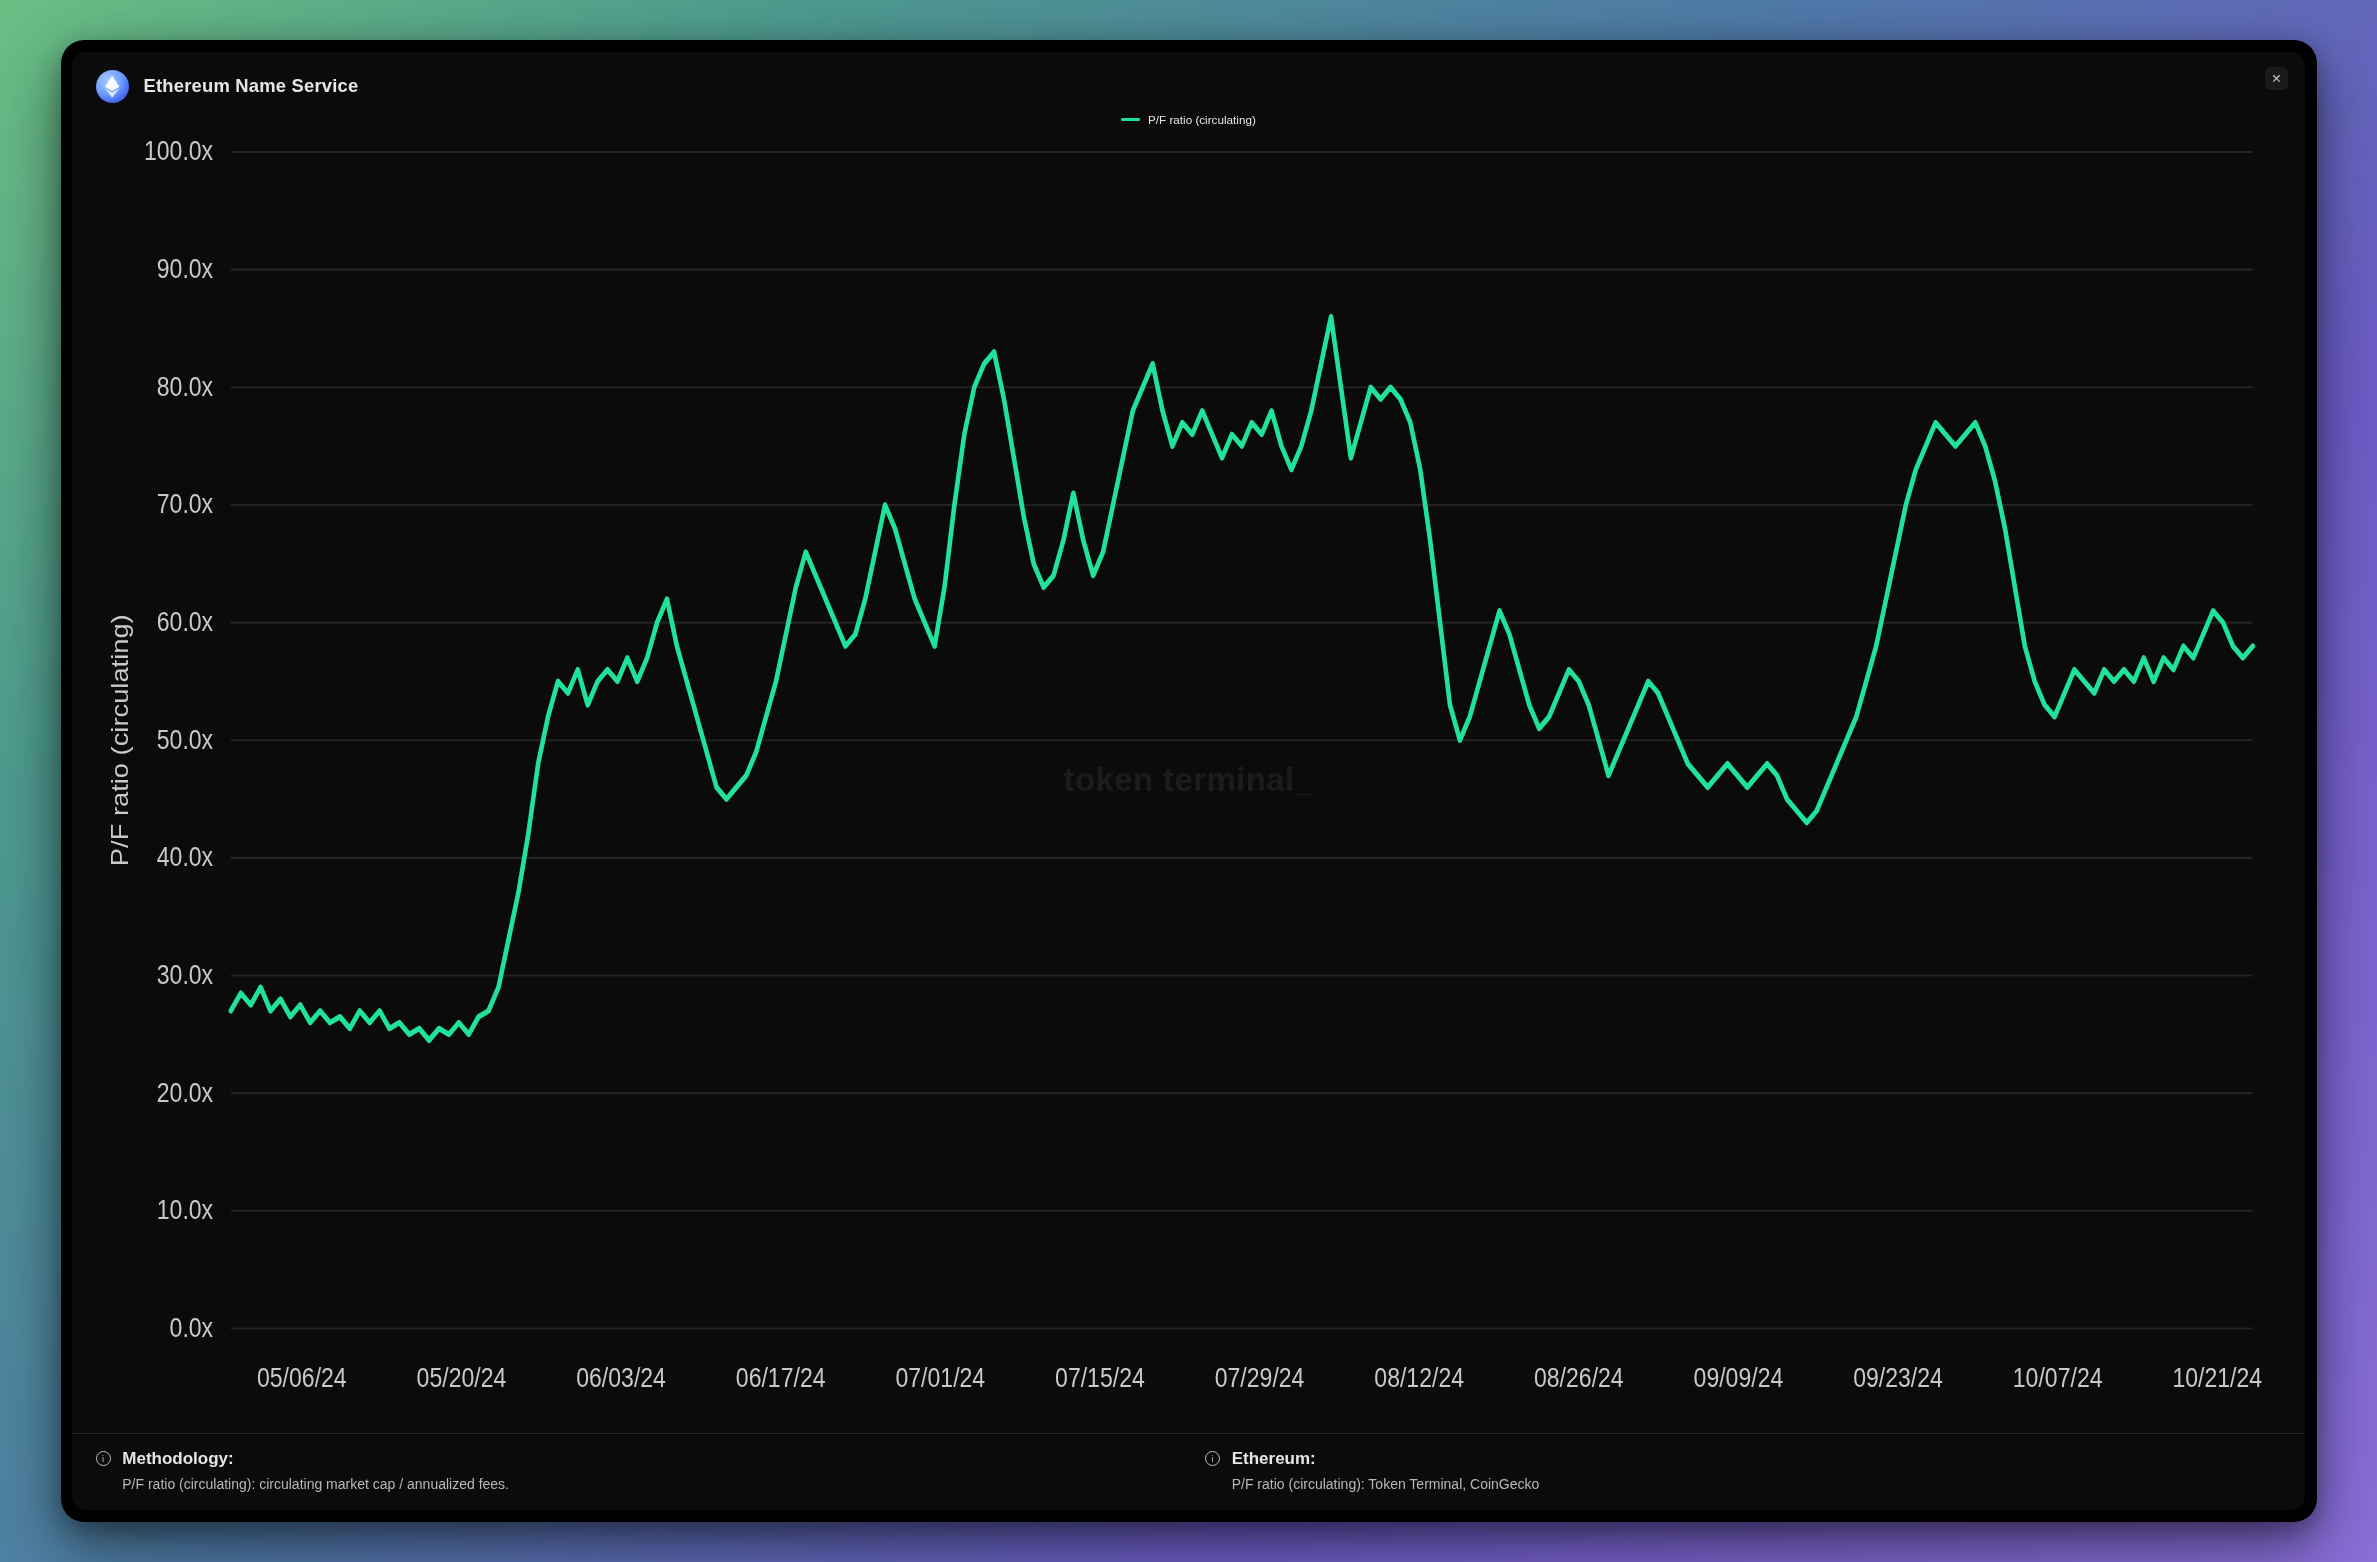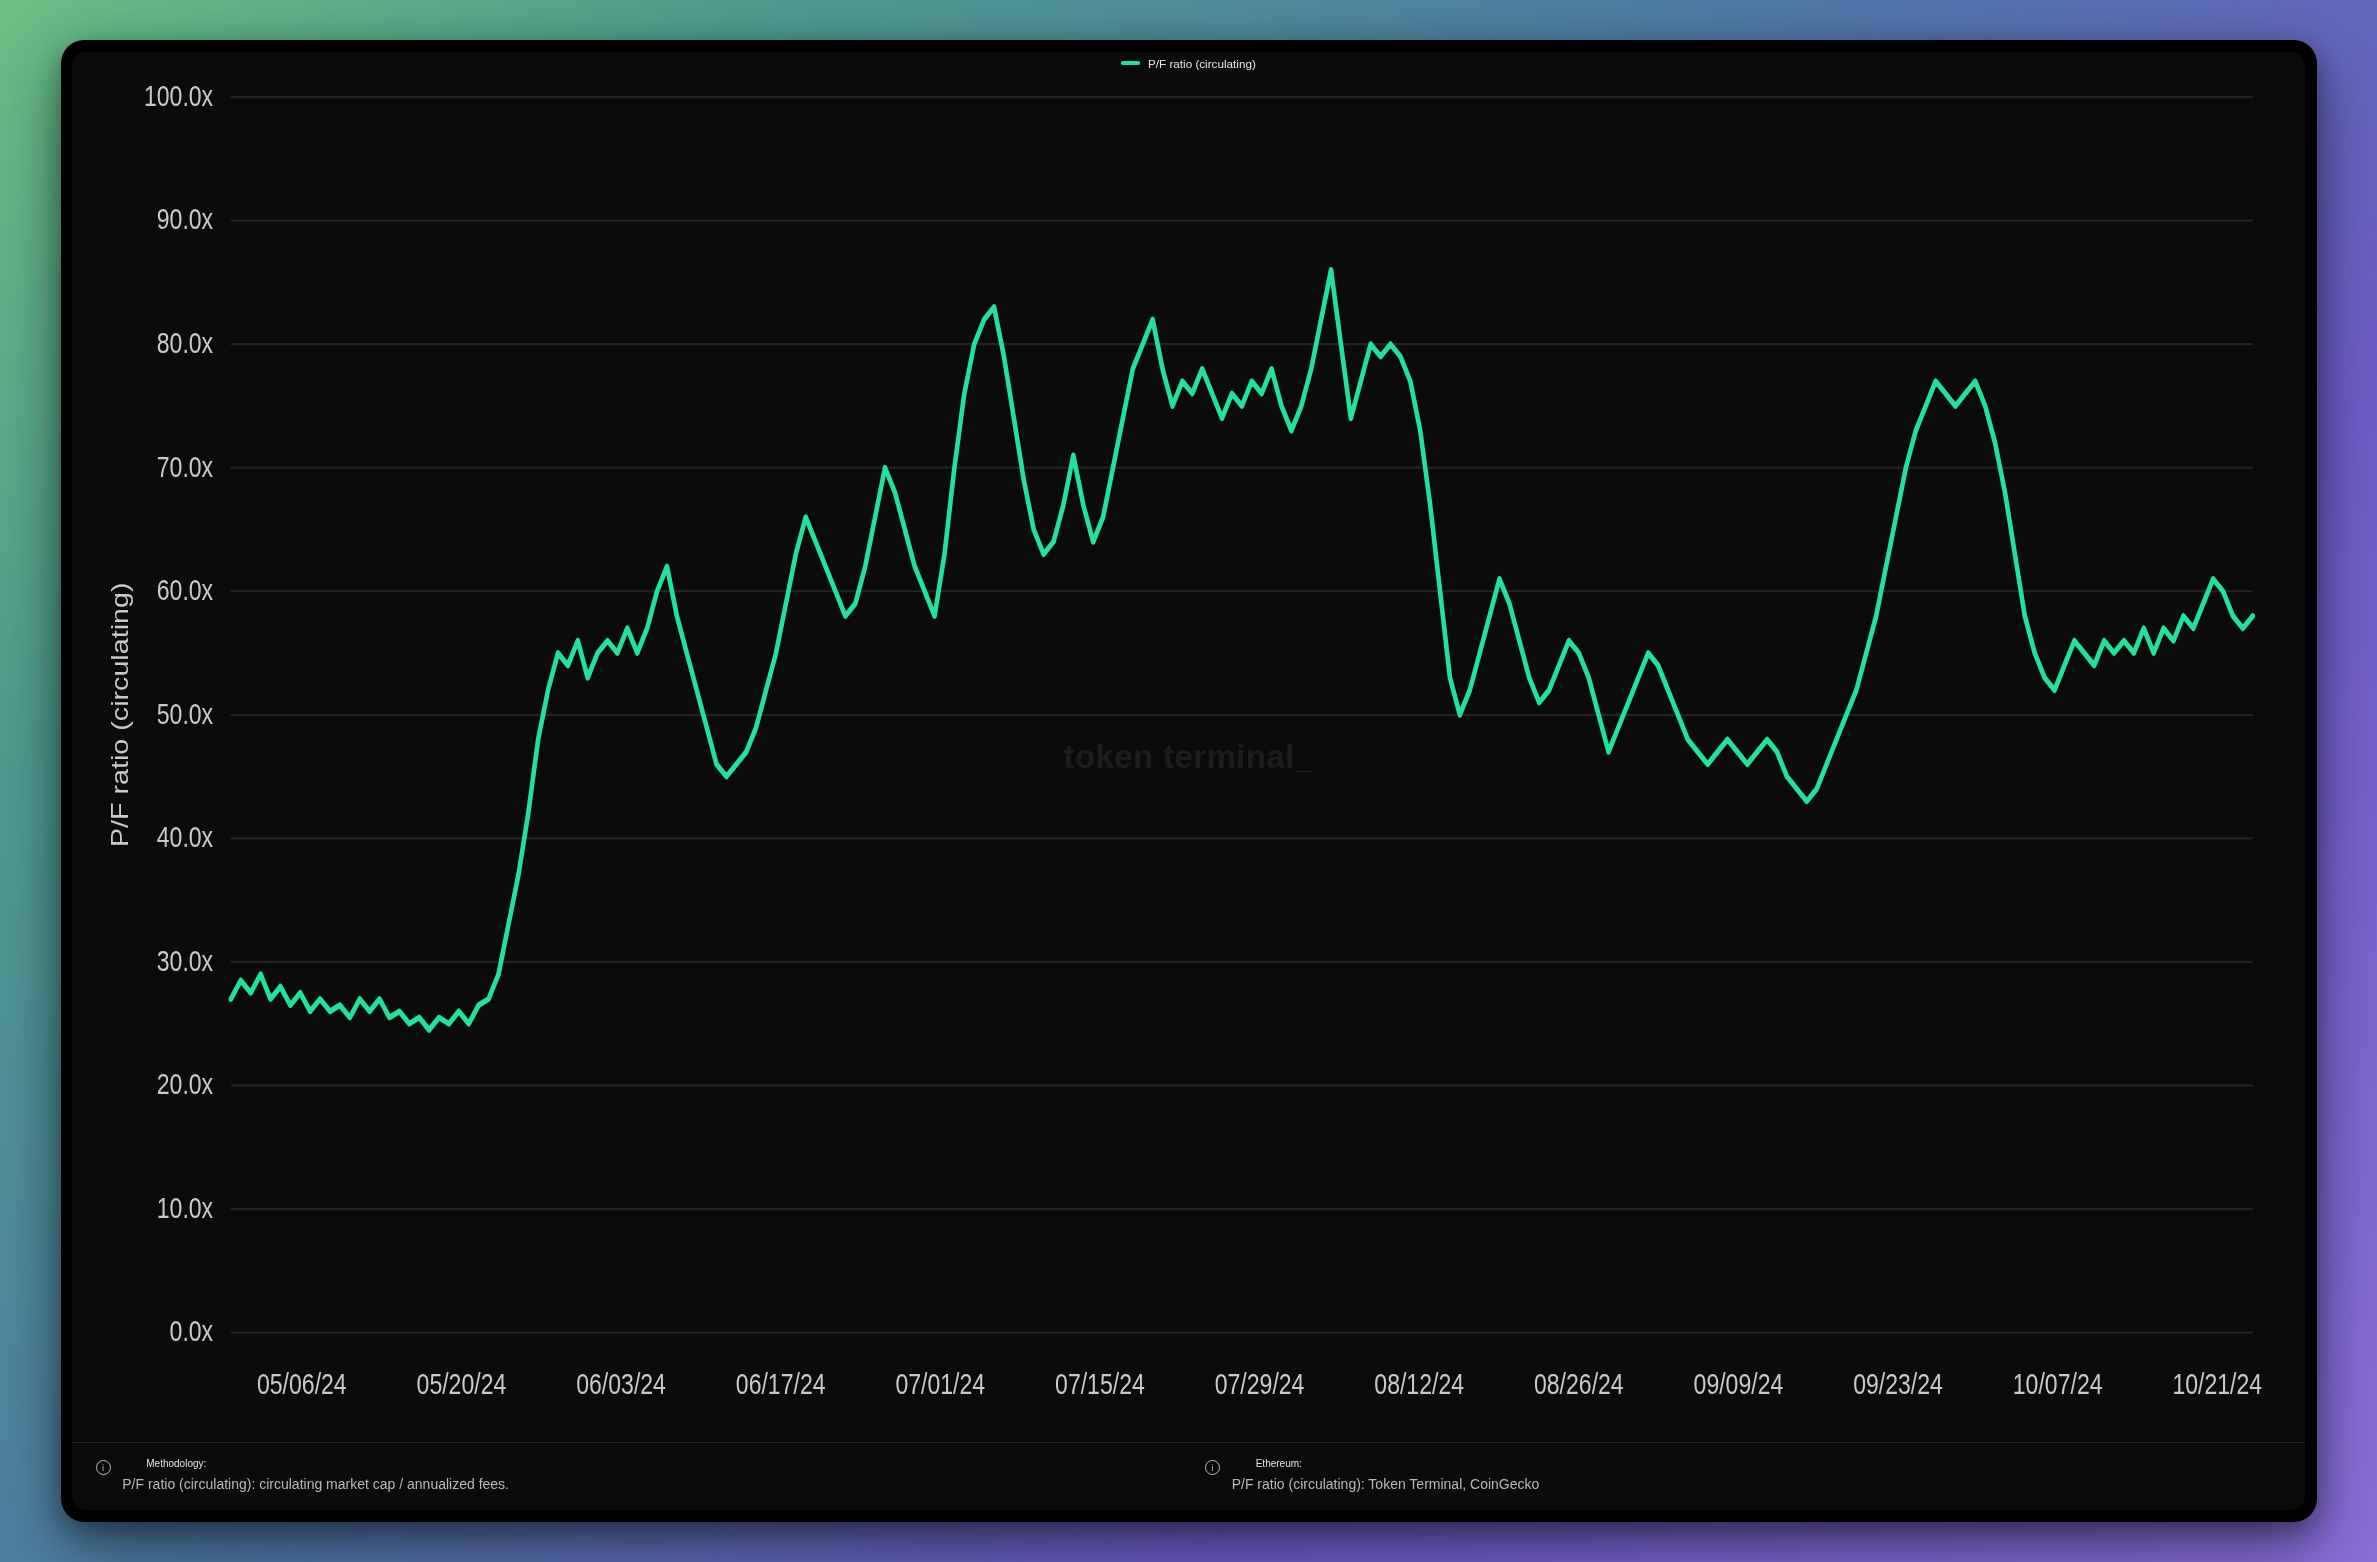--- a/index.html
+++ b/index.html
@@ -110,33 +110,47 @@
   .footer .info-icon {
     width: 15px; height: 15px;
     border: 1.3px solid #bdbdbd;
     border-radius: 50%;
     display:flex; align-items:center; justify-content:center;
     font-size: 9.2px; color:#bdbdbd;
     flex: 0 0 auto;
     margin-top:1.7px;
   }
   .footer .col .text .h {
-    font-size: 10px; font-weight:400; color:#e6e6e6; margin-bottom:6.7px;margin-left:24px;
+    font-size: 17px; font-weight:700; color:#e6e6e6; margin-bottom:6.7px;
   }
   .footer .col .text .d {
     font-size: 14px; color:#b8b8b8;
   }
   
 </style>
 </head>
 <body>
 
 <div class="device">
   <div class="screen">
 
+    <div class="header">
+      <div class="logo">
+        <span>
+          <svg viewBox="0 0 24 32">
+            <polygon points="12,1 22,16 12,22 2,16" fill="#ffffff" opacity="0.95"></polygon>
+            <polygon points="12,24 22,18 12,31 2,18" fill="#ffffff" opacity="0.75"></polygon>
+          </svg>
+        </span>
+      </div>
+      <div class="title">Ethereum Name Service</div>
+      <div class="close-btn">
+        <span>✕</span>
+      </div>
+    </div>
 
 
     <div class="legend">
       <span class="swatch"></span>
       <span>P/F ratio (circulating)</span>
     </div>
 
     <div class="chart-area">
       <div class="watermark">token terminal_</div>
       <svg class="chart-svg" id="chart-svg" preserveAspectRatio="none" viewBox="0 0 1240 620">

